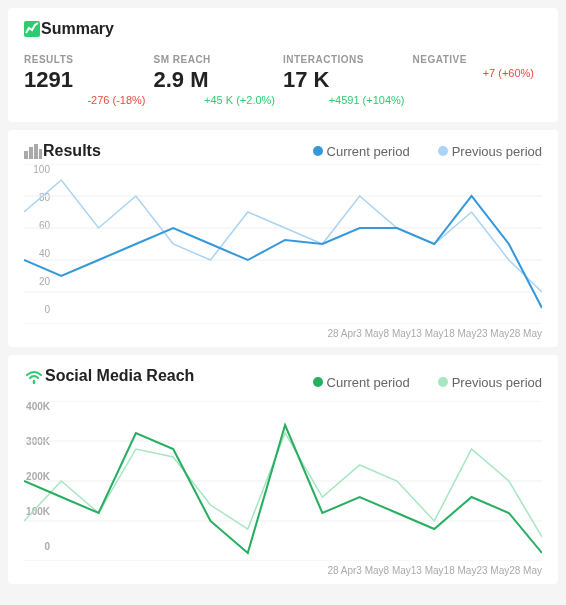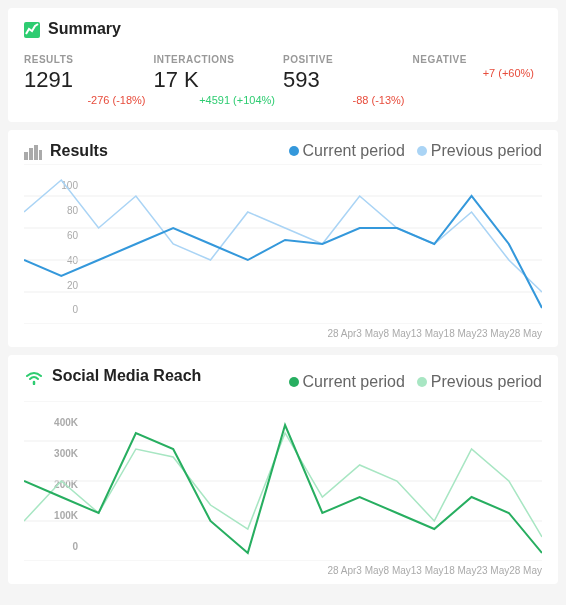--- a/index.html
+++ b/index.html
@@ -15,43 +15,43 @@
       background: #fff;
       border-radius: 4px;
       margin: 8px;
       padding: 12px 16px;
     }
     .section-title {
       font-size: 16px;
       font-weight: 600;
       color: #222;
       display: flex;
-      align-items: flex-end;
-      gap: 8px;
+      align-items: center;
+      gap: 1px;
       margin-bottom: 12px;
     }
     .metrics-row {
       display: flex;
       gap: 0;
     }
     .metric-item {
       flex: 1;
       padding: 4px 8px 4px 0;
     }
     .metric-label {
       font-size: 10px;
       font-weight: 700;
       color: #999;
       text-transform: uppercase;
       letter-spacing: 0.5px;
       margin-bottom: 2px;
     }
     .metric-value {
       font-size: 22px;
-      font-weight: 400;
+      font-weight: 700;
       color: #222;
       line-height: 1.2;
     }
     .metric-change {
       font-size: 11px;
       margin-top: 1px;
       text-align: right;
     }
     .change-neg { color: #e74c3c; }
     .change-pos { color: #2ecc71; }
@@ -64,52 +64,51 @@
     }
     .chart-header {
       display: flex;
       align-items: center;
       justify-content: space-between;
       margin-bottom: 4px;
     }
     .legend {
       display: flex;
       align-items: center;
-      gap: 12px;
-      font-size: 16px;
+      gap: 28px;
+      font-size: 13px;
       color: #666;
     }
     .legend-item {
       display: flex;
       align-items: center;
       gap: 4px;
     }
     .legend-dot {
       width: 10px;
       height: 10px;
       border-radius: 50%;
     }
     .chart-area {
       position: relative;
       width: 100%;
     }
     .y-axis {
       position: absolute;
       left: 0;
-      top: 16px;
+      top: 0;
       bottom: 24px;
       width: 30px;
       display: flex;
       flex-direction: column;
       justify-content: space-between;
       font-size: 10px;
       color: #aaa;
       text-align: right;
       padding-right: 4px;
-      margin-left: 28px;
     }
     .x-axis {
       display: flex;
       justify-content: flex-end;
       font-size: 10px;
       color: #aaa;
       padding-left: 30px;
       margin-top: 4px;
     }
     svg.chart-svg {
@@ -132,28 +131,28 @@
     </svg>
     <span>Summary</span>
   </div>
   <div class="metrics-row">
   <div class="metric-item">
       <div class="metric-label">RESULTS</div>
       <div class="metric-value">1291</div>
       <div class="metric-change change-neg">-276 (-18%)</div>
     </div>
       <div class="metric-item">
+      <div class="metric-label">SM REACH</div>
+      <div class="metric-value">2.9 M</div>
+      <div class="metric-change change-pos">+45 K (+2.0%)</div>
+    </div>
+      <div class="metric-item">
       <div class="metric-label">INTERACTIONS</div>
       <div class="metric-value">17 K</div>
       <div class="metric-change change-pos">+4591 (+104%)</div>
-    </div>
-      <div class="metric-item">
-      <div class="metric-label">POSITIVE</div>
-      <div class="metric-value">593</div>
-      <div class="metric-change change-neg">-88 (-13%)</div>
     </div>
       <div class="metric-item">
       <div class="metric-label">NEGATIVE</div>
       <div class="metric-change change-neg">+7 (+60%)</div>
     </div>
     </div>
 </div>
 
 <div class="chart-section">
   <div class="chart-header">

